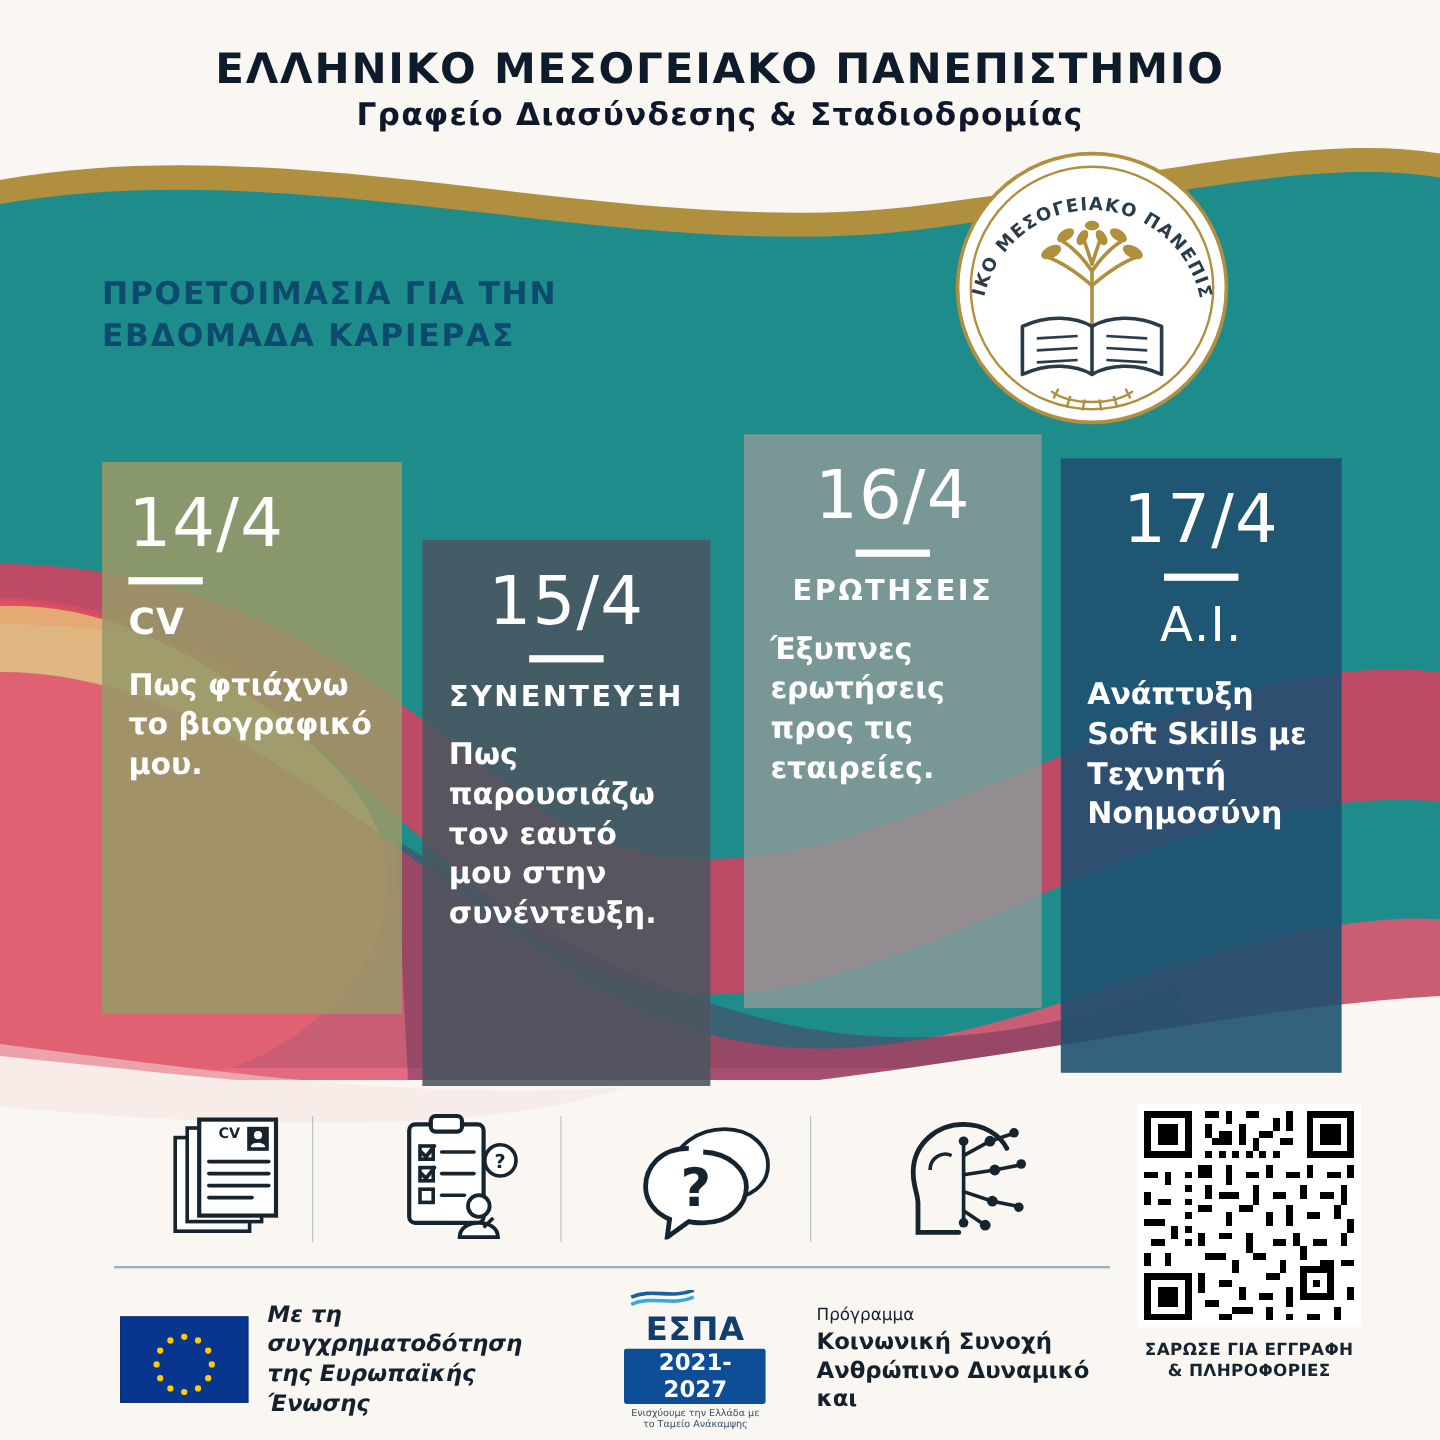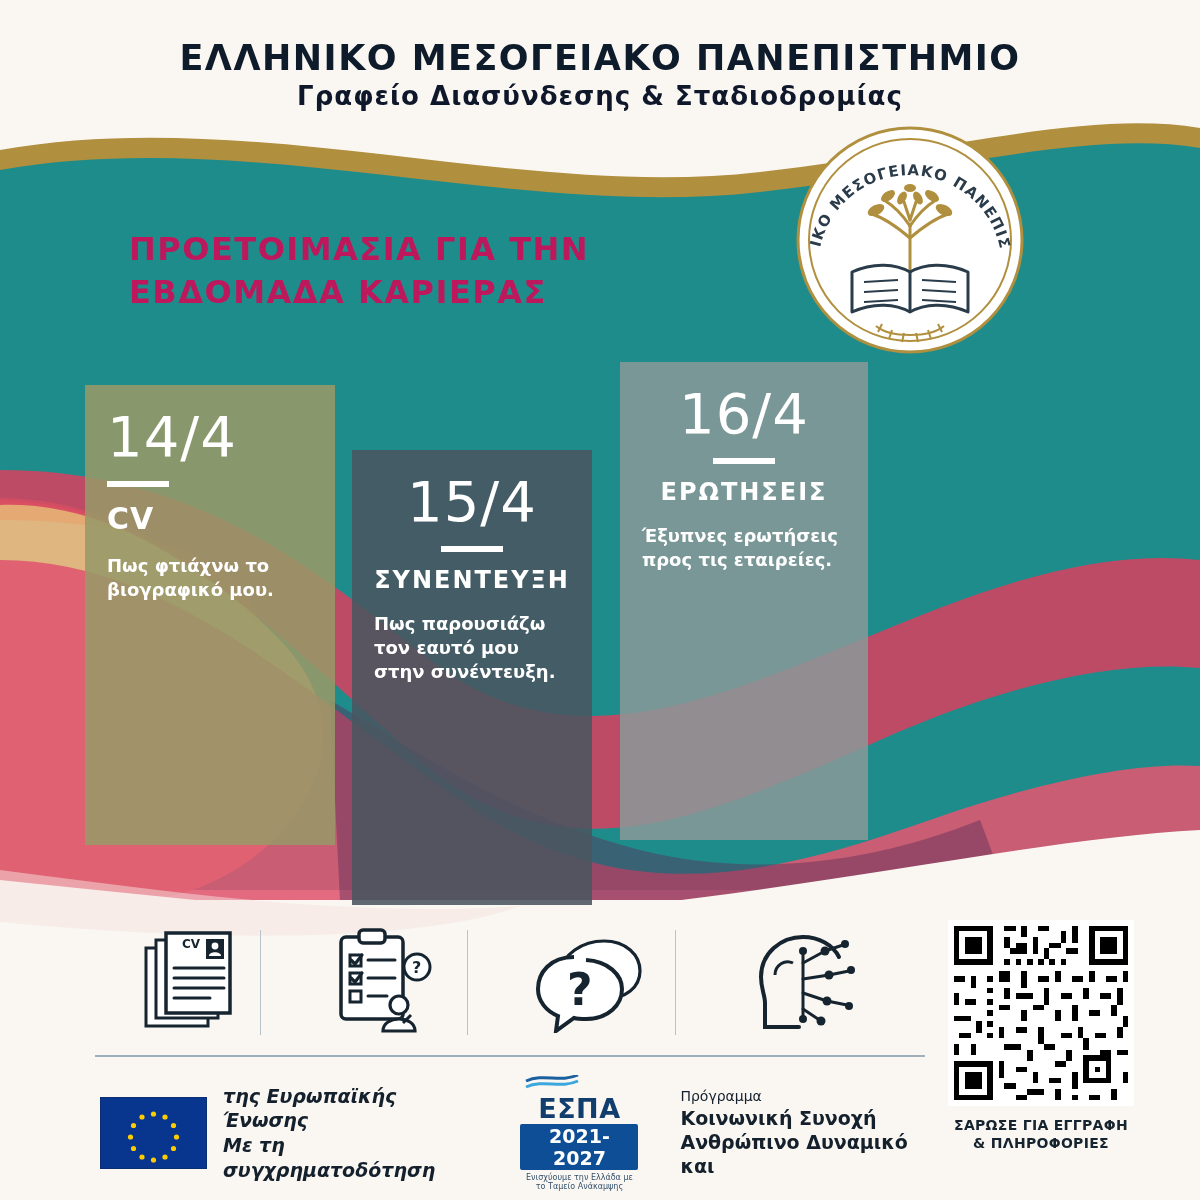--- a/index.html
+++ b/index.html
@@ -26,35 +26,34 @@
     font-family:"DejaVu Sans", sans-serif;
     font-weight:bold;font-size:26px;letter-spacing:1px;color:#0f172a;margin-top:4px;
   }
 
   
   .seal{position:absolute;left:790px;top:120px;width:240px;height:240px;z-index:7;}
 
   
   .main-head{
     position:absolute;left:85px;top:228px;z-index:6;
-    font-weight:bold;font-size:32px;line-height:1.35;color:#be185d;
+    font-weight:bold;font-size:26px;line-height:1.35;color:#0c4a6e;
     letter-spacing:1.5px;
-    margin-left:44px;
   }
 
   
   .card{position:absolute;z-index:5;padding:24px 22px 18px 22px;box-sizing:border-box;color:#fff;}
   .card .date{
     font-size:56px;font-weight:normal;letter-spacing:1px;line-height:1;
     font-family:"DejaVu Sans", sans-serif;
   }
   .card .rule{width:62px;height:6px;background:#ffffff;margin:16px 0 14px 0;}
   .card .kicker{font-size:30px;font-weight:bold;letter-spacing:1px;margin-bottom:18px;}
   .card .kicker.small{font-size:24px;letter-spacing:2px;}
-  .card .body{font-size:18px;font-weight:bold;line-height:1.32;}
+  .card .body{font-size:25px;font-weight:bold;line-height:1.32;}
 
   #card1{left:85px;top:385px;width:250px;height:460px;background:rgba(151,152,104,.88);}
   #card2{left:352px;top:450px;width:240px;height:455px;background:rgba(74,85,96,.88);}
   #card3{left:620px;top:362px;width:248px;height:478px;background:rgba(137,153,153,.85);}
   #card4{left:884px;top:382px;width:234px;height:512px;background:rgba(30,80,112,.90);}
 
   
   .icons{position:absolute;left:95px;top:920px;width:830px;height:125px;z-index:6;}
   .icons .divider{position:absolute;top:10px;width:1px;height:105px;background:#b9c3cb;}
   .icon-cell{position:absolute;top:0;width:150px;height:125px;display:flex;align-items:center;justify-content:center;}
@@ -180,20 +179,26 @@
     <div class="body">Πως παρουσιάζω τον εαυτό μου στην συνέντευξη.</div>
   </div>
 
   <div class="card" id="card3">
     <div class="date" style="text-align:center">16/4</div>
     <div class="rule" style="margin-left:auto;margin-right:auto"></div>
     <div class="kicker small" style="text-align:center">ΕΡΩΤΗΣΕΙΣ</div>
     <div class="body">Έξυπνες ερωτήσεις προς τις εταιρείες.</div>
   </div>
 
+  <div class="card" id="card4">
+    <div class="date" style="text-align:center">17/4</div>
+    <div class="rule" style="margin-left:auto;margin-right:auto"></div>
+    <div class="kicker" style="text-align:center;font-weight:normal;font-size:40px">Α.Ι.</div>
+    <div class="body">Ανάπτυξη Soft Skills με Τεχνητή Νοημοσύνη</div>
+  </div>
 
   <div class="icons">
     <div class="icon-cell" style="left:20px;">
       <svg width="105" height="105" viewBox="0 0 105 105">
         <rect x="8" y="18" width="62" height="78" fill="#fff" stroke="#16242f" stroke-width="3"></rect>
         <rect x="18" y="10" width="62" height="78" fill="#fff" stroke="#16242f" stroke-width="3"></rect>
         <rect x="28" y="3" width="64" height="80" fill="#fff" stroke="#16242f" stroke-width="3.5"></rect>
         <text x="44" y="18" font-size="12" font-weight="bold" fill="#16242f" font-family="'DejaVu Sans',sans-serif">CV</text>
         <rect x="68" y="9" width="18" height="20" fill="#16242f"></rect>
         <circle cx="77" cy="16" r="3.4" fill="#fff"></circle>
@@ -287,22 +292,22 @@
             <circle cx="52.5" cy="62" r="2.6"></circle>
               <circle cx="41" cy="59" r="2.6"></circle>
             <circle cx="32.5" cy="50.5" r="2.6"></circle>
               <circle cx="29.5" cy="39" r="2.6"></circle>
             <circle cx="32.5" cy="27.5" r="2.6"></circle>
               <circle cx="41" cy="19" r="2.6"></circle>
           </g>
         </svg>
       </div>
       <div class="eu-text">
+        <div>Με τη συγχρηματοδότηση</div>
         <div>της Ευρωπαϊκής Ένωσης</div>
-        <div>Με τη συγχρηματοδότηση</div>
       </div>
 
       <div class="espa-box" style="margin-left:20px;">
         <svg width="118" height="16" viewBox="0 0 118 16">
           <path d="M6,12 C24,4 40,14 58,6" stroke="#3aa7dd" stroke-width="3" fill="none"></path>
           <path d="M6,6 C24,-2 40,8 58,0" stroke="#1a5f9e" stroke-width="3" fill="none"></path>
         </svg>
         <div class="espa-title">ΕΣΠΑ</div>
         <div class="espa-years">2021-2027</div>
         <div class="espa-sub">Ενισχύουμε την Ελλάδα με το Ταμείο Ανάκαμψης</div>

